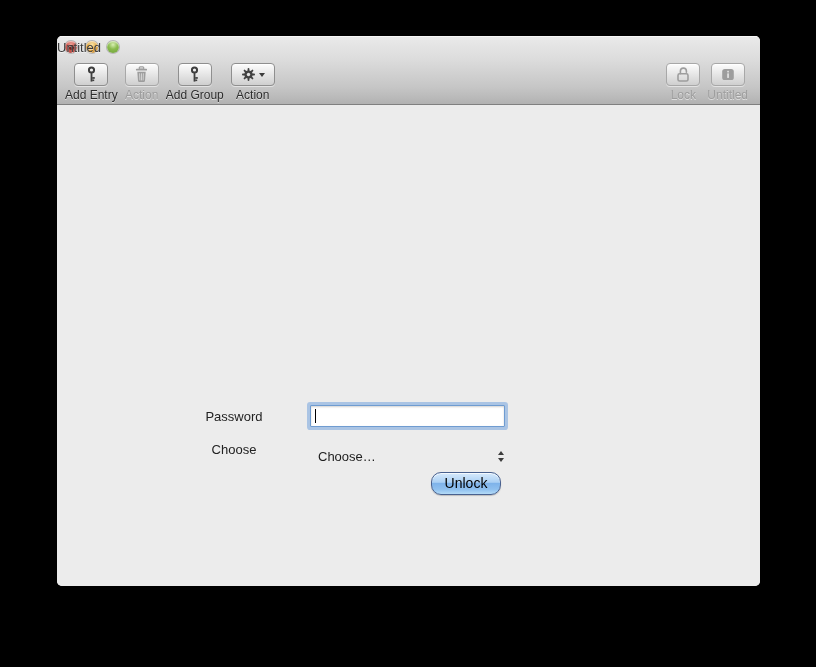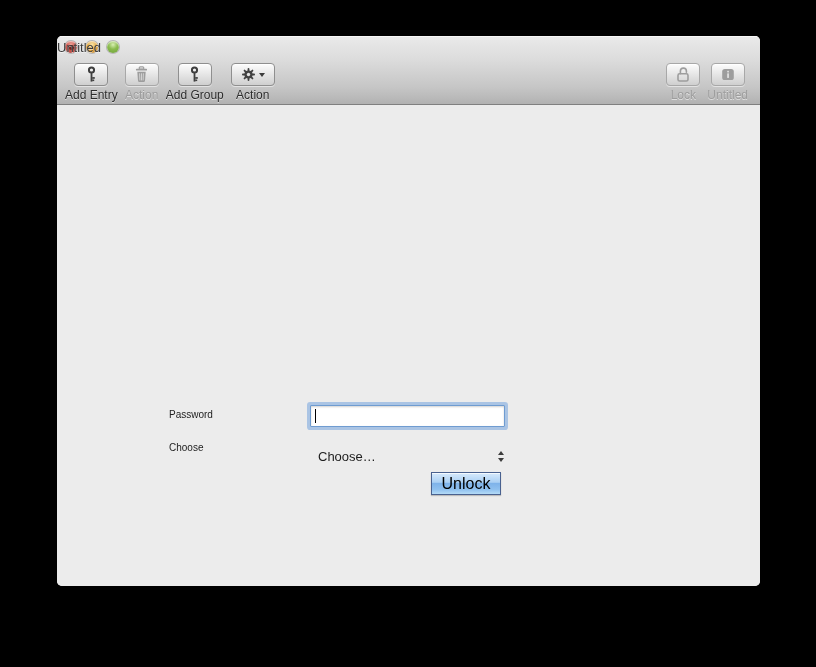--- a/index.html
+++ b/index.html
@@ -52,22 +52,22 @@
   .tb-item.wide .tb-bezel { width:44px; }
   .tb-label { font-size:12px; color:#2c2c2c; text-shadow:0 1px 0 rgba(255,255,255,0.55); white-space:nowrap; }
   .tb-item.disabled .tb-label { color:#9d9d9d; }
   .tb-item.disabled .tb-bezel { border-color:#a8a8a8; }
   .dd-arrow { width:0; height:0; border-left:3.5px solid transparent;
               border-right:3.5px solid transparent; border-top:4.5px solid #3c3c3c; }
 
   
   .content { position:absolute; left:0; top:70px; right:0; bottom:0; background:#ececec; }
 
-  .field-label { position:absolute; left:112px; width:118px; text-align:left;
-                 font-size:10px; color:#222; }
+  .field-label { position:absolute; left:118px; width:118px; text-align:center;
+                 font-size:13px; color:#222; }
   .lbl-password { top:303px; }
   .lbl-keyfile  { top:336px; }
 
   .pw-wrap { position:absolute; left:253px; top:299px; width:195px; height:22px; }
   .pw-input {
     width:195px; height:22px; background:#fff;
     border:1px solid #6f9cd1; border-radius:1px;
     box-shadow:0 0 0 3px rgba(116,164,222,0.55), inset 0 1px 2px rgba(0,0,0,0.18);
     font-size:13px; padding:0 4px; outline:none; color:#000;
   }
@@ -77,24 +77,24 @@
   .popup-value { position:absolute; left:8px; top:1px; font-size:13px; color:#1d1d1d; }
   .stepper { position:absolute; right:1px; top:3px; display:flex; flex-direction:column;
              align-items:center; gap:2.5px; }
   .step-up { width:0; height:0; border-left:3.5px solid transparent;
              border-right:3.5px solid transparent; border-bottom:4.5px solid #3c3c3c; }
   .step-down { width:0; height:0; border-left:3.5px solid transparent;
              border-right:3.5px solid transparent; border-top:4.5px solid #3c3c3c; }
 
   .unlock-btn {
     position:absolute; left:374px; top:366px; width:70px; height:23px;
-    border-radius:0; border:1px solid #49618f;
+    border-radius:10px; border:1px solid #49618f;
     background:linear-gradient(to bottom,#d7eafc 0%,#abd0f4 44%,#7fb3ea 50%,#8fc0ef 78%,#b4dbf7 100%);
     box-shadow:inset 0 1px 0 rgba(255,255,255,0.7), 0 1px 1px rgba(0,0,0,0.2);
-    font-size:16px; color:#000; text-align:center; line-height:21px; cursor:default;
+    font-size:14px; color:#000; text-align:center; line-height:21px; cursor:default;
     font-family:"Liberation Sans", sans-serif;
   }
 </style>
 </head>
 <body>
 
 <div class="stage">
   <div class="window">
 
     <div class="chrome">

